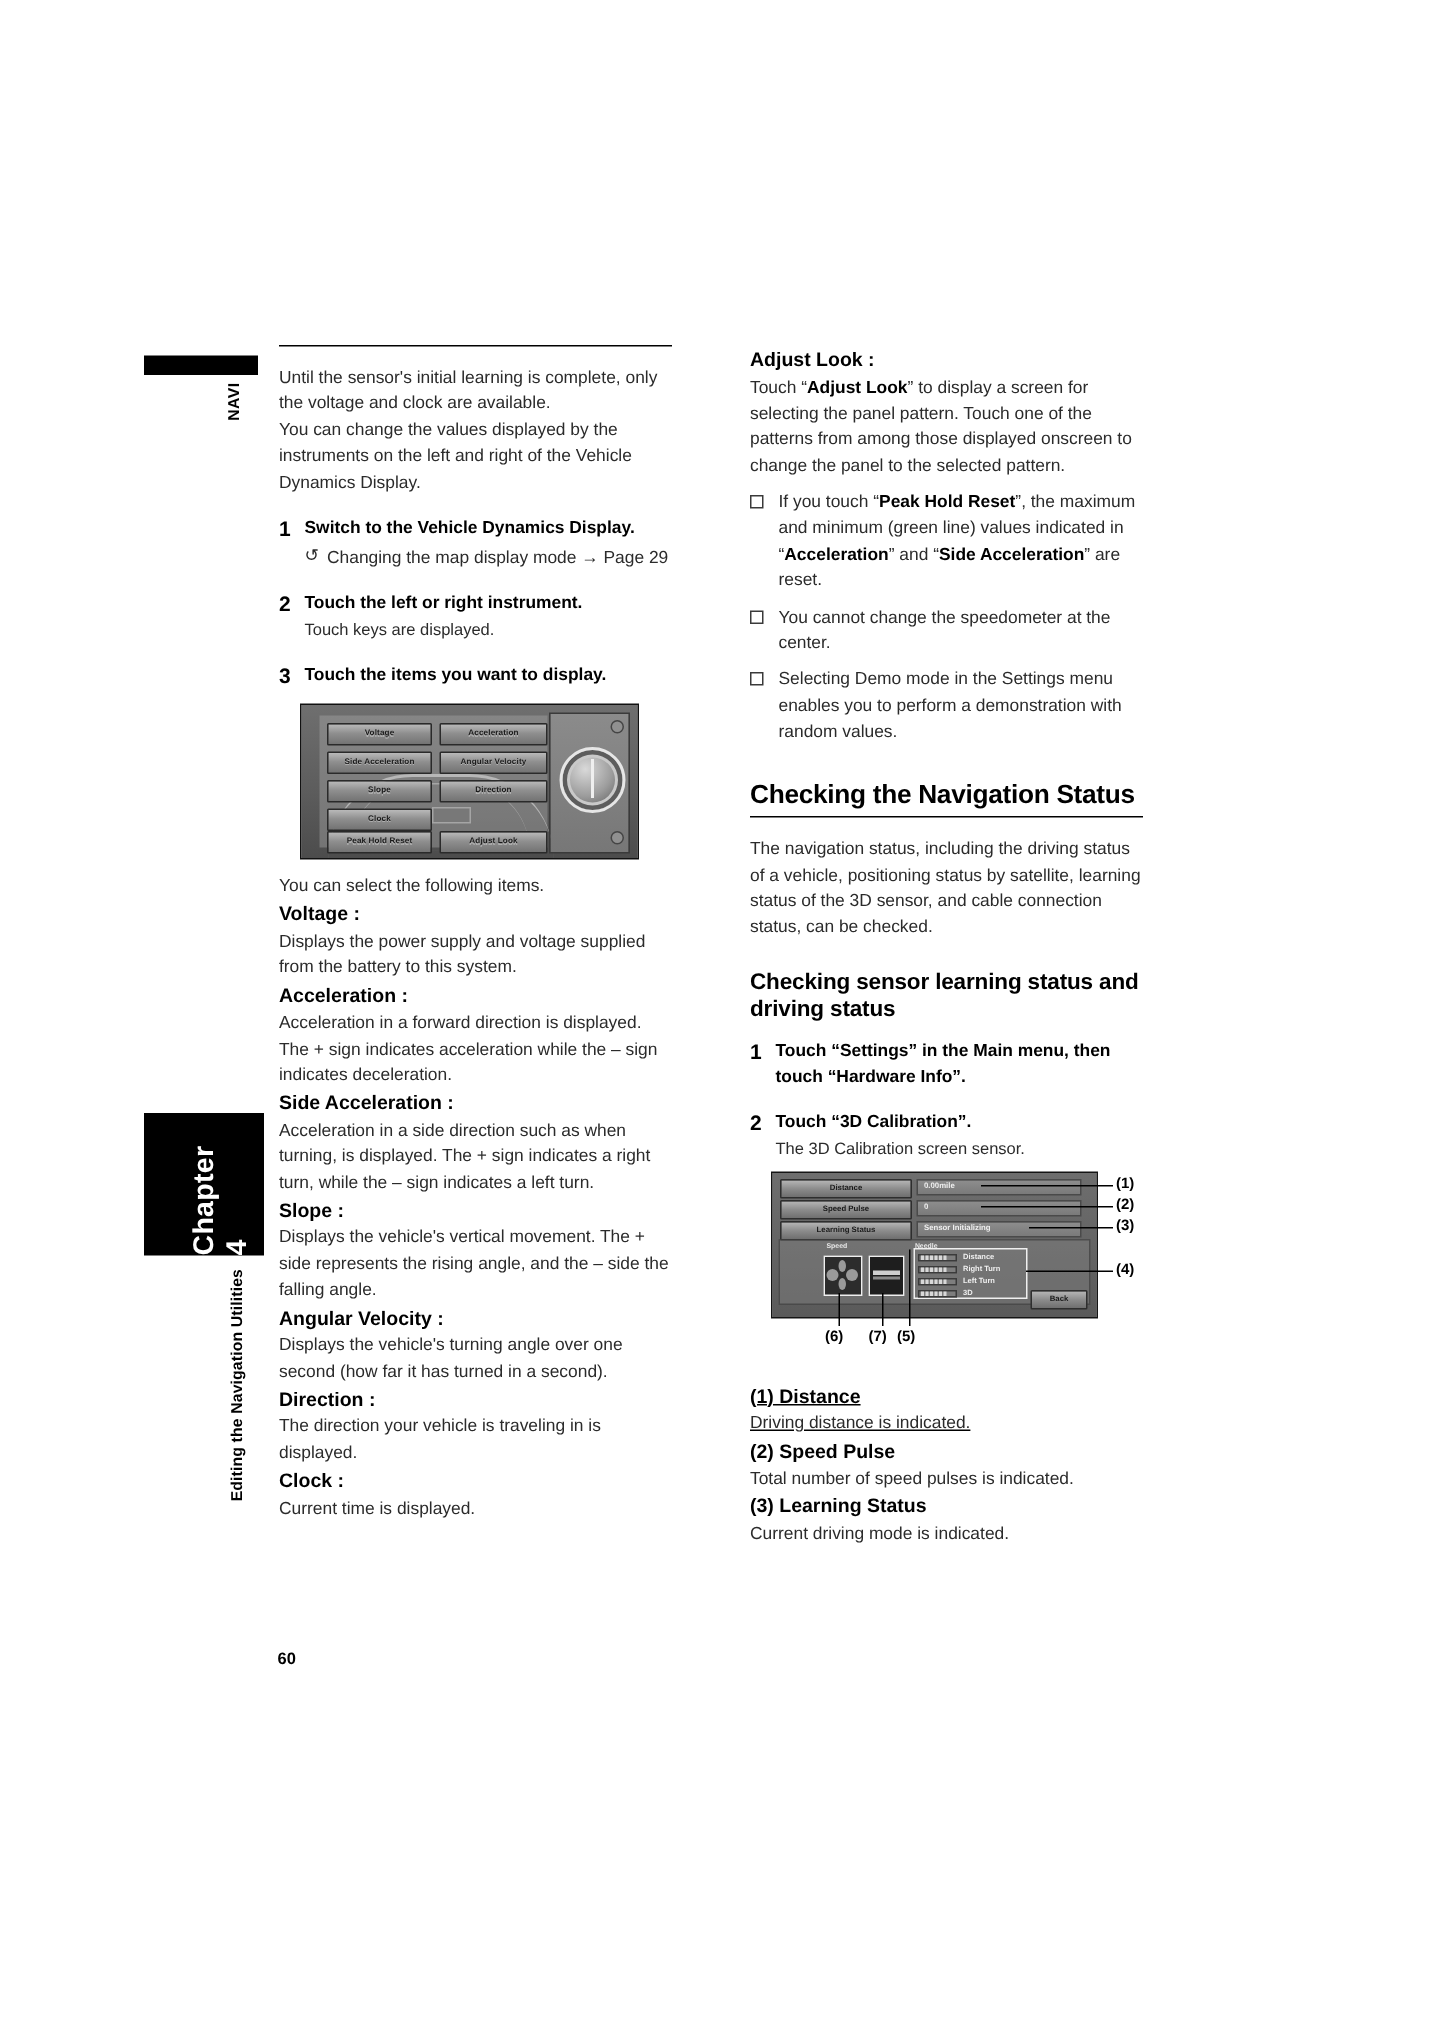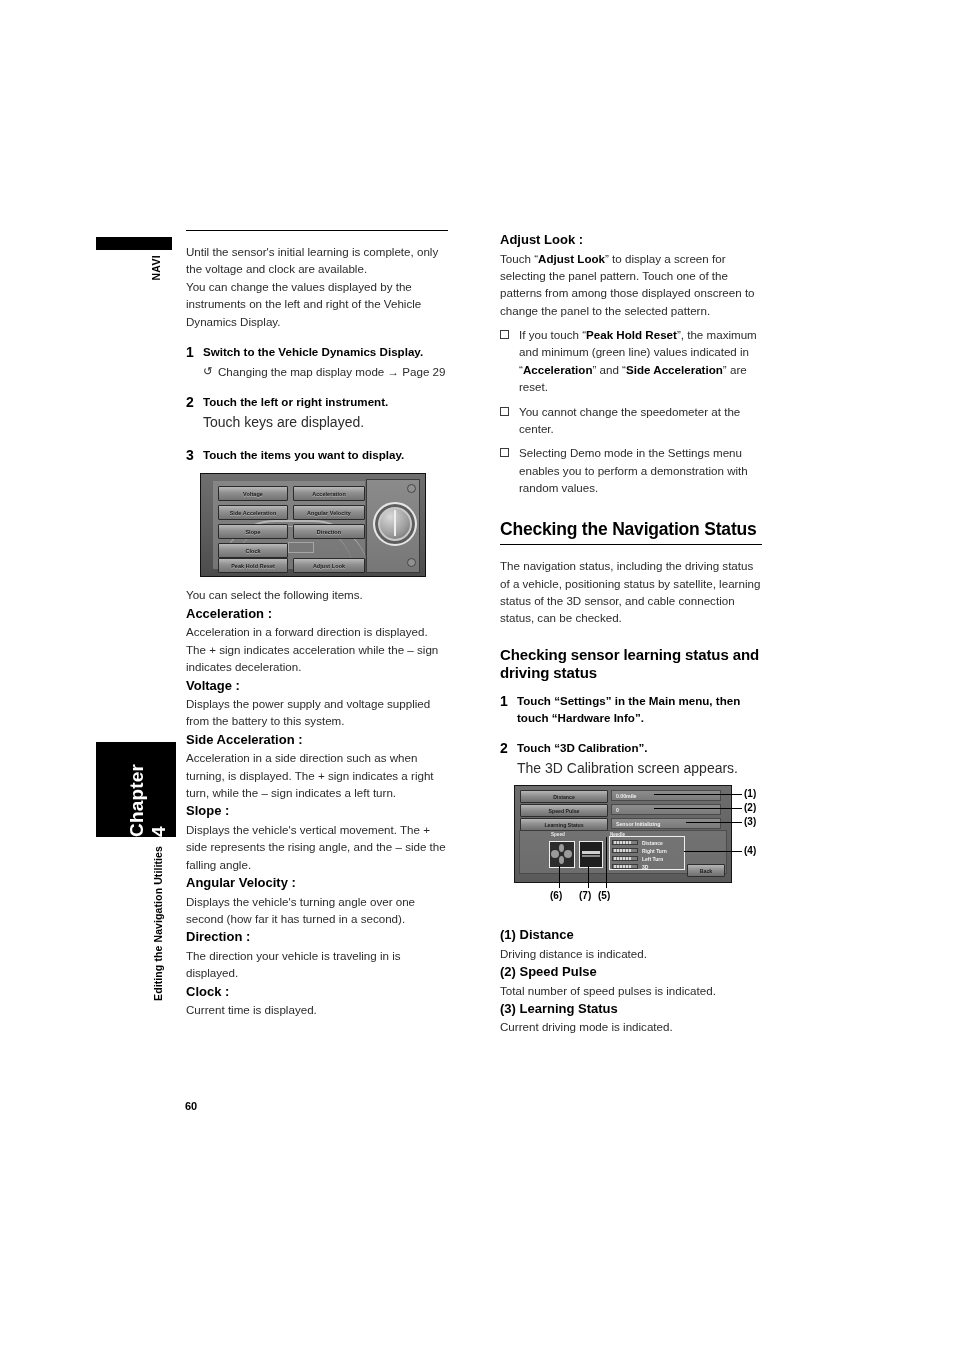--- a/index.html
+++ b/index.html
@@ -64,21 +64,21 @@
   .term{font-size:13px;font-weight:bold;color:#000;line-height:1.5;}
 
   
   .step{display:flex;margin-top:14px;}
   .step-num{
     font-size:14px;font-weight:bold;width:14px;flex:0 0 14px;
     line-height:1.25;
   }
   .step-body{flex:1;padding-left:3px;}
   .step-head{font-size:11.6px;font-weight:bold;line-height:1.45;color:#000;}
-  .step-sub{font-size:14px;line-height:1.5;color:#2b2b2b;margin-top:1px;}
+  .step-sub{font-size:11px;line-height:1.5;color:#2b2b2b;margin-top:1px;}
   .ref{display:flex;margin-top:2px;}
   .ref-glyph{flex:0 0 15px;font-size:11.5px;color:#2b2b2b;line-height:1.5;}
   .ref-text{font-size:11.6px;line-height:1.5;color:#2b2b2b;}
 
   
   .note{display:flex;margin-top:7px;}
   .note-glyph{
     flex:0 0 19px;padding-top:4px;
   }
   .note-glyph i{
@@ -276,26 +276,26 @@
           <div class="vd-needle"></div>
         </div>
         <div class="vd-corner" style="left:40px;top:4px;"></div>
         <div class="vd-corner" style="left:40px;top:78px;"></div>
       </div>
     </div>
 
     <p class="body-text">You can select the following items.</p>
 
     <div>
+      <div class="term">Voltage :</div>
+      <p>Displays the power supply and voltage supplied from the battery to this system.</p>
+    </div>
+    <div>
       <div class="term">Acceleration :</div>
       <p>Acceleration in a forward direction is displayed. The + sign indicates acceleration while the – sign indicates deceleration.</p>
-    </div>
-    <div>
-      <div class="term">Voltage :</div>
-      <p>Displays the power supply and voltage supplied from the battery to this system.</p>
     </div>
     <div>
       <div class="term">Side Acceleration :</div>
       <p>Acceleration in a side direction such as when turning, is displayed. The + sign indicates a right turn, while the – sign indicates a left turn.</p>
     </div>
     <div>
       <div class="term">Slope :</div>
       <p>Displays the vehicle's vertical movement. The + side represents the rising angle, and the – side the falling angle.</p>
     </div>
     <div>
@@ -348,21 +348,21 @@
       <div class="step-num">1</div>
       <div class="step-body">
         <div class="step-head">Touch “Settings” in the Main menu, then touch “Hardware Info”.</div>
       </div>
     </div>
 
     <div class="step">
       <div class="step-num">2</div>
       <div class="step-body">
         <div class="step-head">Touch “3D Calibration”.</div>
-        <div class="step-sub">The 3D Calibration screen appears.</div>
+        <div class="step-sub">The 3D Calibration screen sensor.</div>
       </div>
     </div>
 
     <div class="fig-cal-wrap">
       <div class="fig-cal">
 
         <div class="cal-row" style="left:5px;top:4px;">
           <div class="cal-label">Distance</div>
           <div class="cal-value">0.00mile</div>
         </div>
@@ -456,21 +456,21 @@
 
       <div class="lead-v" style="left:45px;top:81px;height:22px;"></div>
       <div class="lead-v" style="left:74px;top:81px;height:22px;"></div>
       <div class="lead-v" style="left:92px;top:52px;height:51px;"></div>
 
       <div class="callout" style="left:36px;top:105px;">(6)</div>
       <div class="callout" style="left:65px;top:105px;">(7)</div>
       <div class="callout" style="left:84px;top:105px;">(5)</div>
     </div>
 
-    <div style="margin-top:16px;">
+    <div style="margin-top:16px;text-decoration:underline;">
       <div class="term">(1) Distance</div>
       <p>Driving distance is indicated.</p>
     </div>
     <div>
       <div class="term">(2) Speed Pulse</div>
       <p>Total number of speed pulses is indicated.</p>
     </div>
     <div>
       <div class="term">(3) Learning Status</div>
       <p>Current driving mode is indicated.</p>

